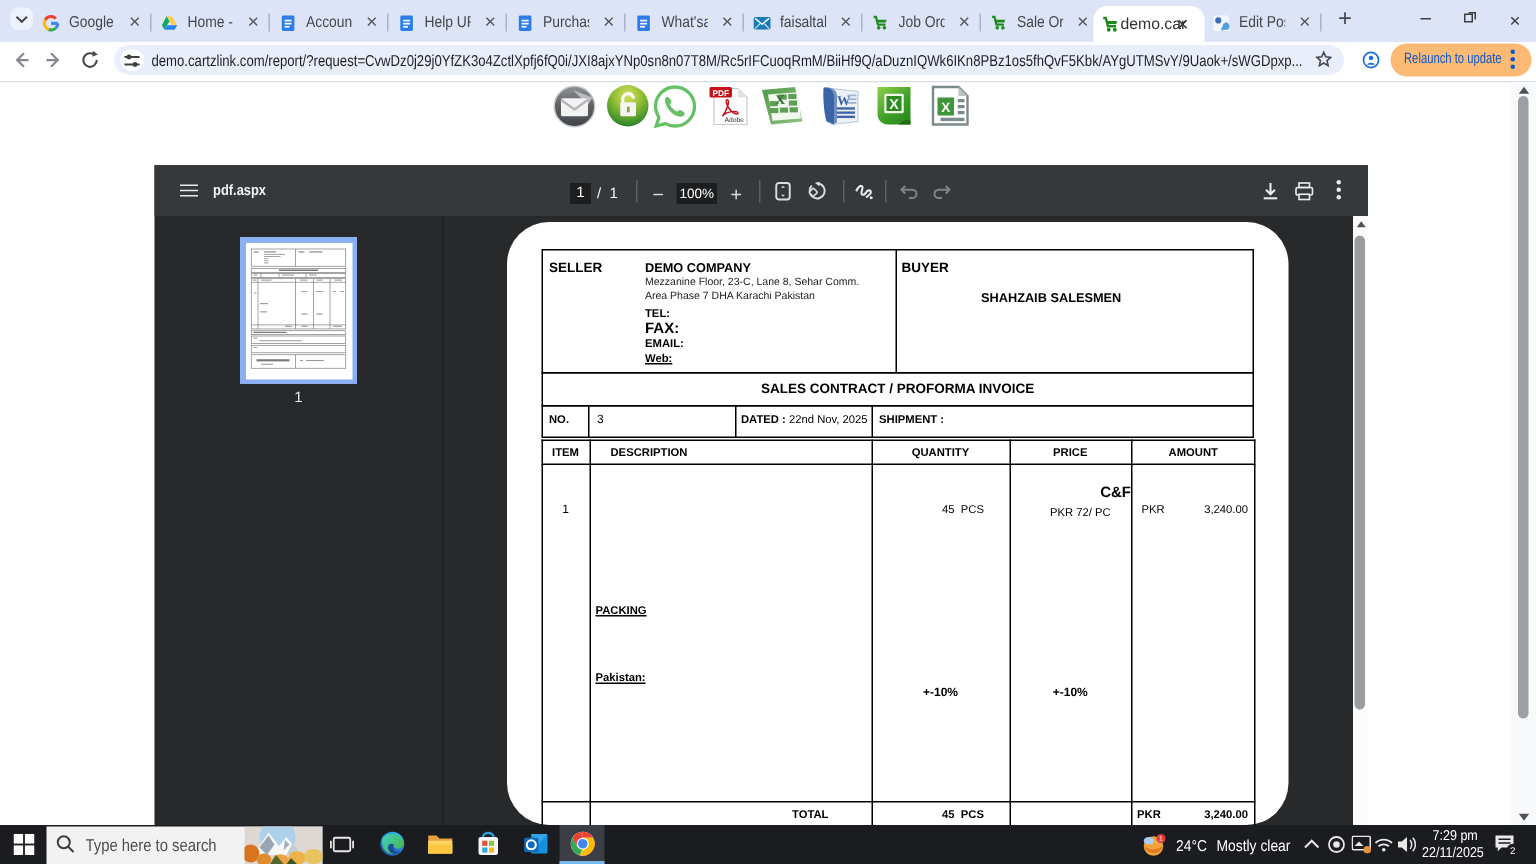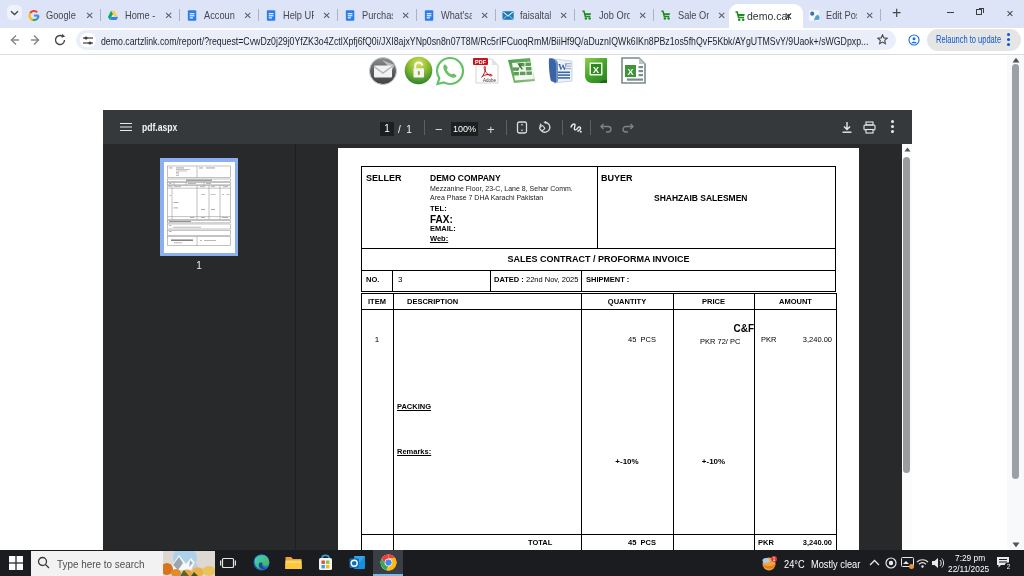--- a/index.html
+++ b/index.html
@@ -14,21 +14,21 @@
   .tab .x { color:#55585c; font-size:10px; margin-left:4px; }
   .tabsep { position:absolute; top:9px; width:1px; height:12px; background:#aab2c4; }
   #activetab { position:absolute; top:4px; height:24px; background:#fff; border-radius:9px 9px 0 0; display:flex; align-items:center; font-size:10.5px; color:#2f3133; }
 
   
   #toolbar { position:absolute; left:0; top:28px; width:1024px; height:26px; background:#fff; }
   #toolbar-border { position:absolute; left:0; top:54px; width:1024px; height:1px; background:#d8dce3; }
   #omnibox { position:absolute; left:76px; top:30px; width:820px; height:20px; border-radius:10px; background:#e9eefa; }
   #chip { position:absolute; left:80px; top:33px; width:16px; height:14px; border-radius:7px; background:#fff; }
   #urltext { position:absolute; left:101px; top:35px; font-size:10.5px; color:#1e2023; white-space:nowrap; transform:scaleX(0.834); transform-origin:0 0; }
-  #relaunch { position:absolute; left:927px; top:29px; width:94px; height:22px; border-radius:11px; background:#e5e5e5; color:#0b57d0; font-size:10px; line-height:22px; padding-left:9px; white-space:nowrap; }
+  #relaunch { position:absolute; left:927px; top:29px; width:94px; height:22px; border-radius:11px; background:#fdba74; color:#0b57d0; font-size:10px; line-height:22px; padding-left:9px; white-space:nowrap; }
   #relaunch span { display:inline-block; transform:scaleX(0.75); transform-origin:0 0; }
 
   
   #page { position:absolute; left:0; top:55px; width:1024px; height:495px; background:#fff; }
 
   
   #pdf { position:absolute; left:103px; top:110px; width:809px; height:440px; background:#28292b; }
   #pdftoolbar { position:absolute; left:0; top:0; width:809px; height:34px; background:#35393c; }
   .ptxt { color:#f1f3f4; font-size:10px; }
   .pdark { background:#1c1e1f; color:#fff; text-align:center; }
@@ -36,21 +36,21 @@
   #sidebar-div { position:absolute; left:192px; top:34px; width:1px; height:406px; background:#1d1e20; }
   #thumb { position:absolute; left:57px; top:48px; width:78px; height:98px; background:#8ab0f2; }
   #thumbpage { position:absolute; left:3.5px; top:3.5px; width:71px; height:91px; background:#fff; }
   #thumblabel { position:absolute; left:57px; top:150px; width:78px; text-align:center; color:#e8eaed; font-size:10px; }
 
   
   #pdfsb { position:absolute; left:799px; top:34px; width:10px; height:406px; background:#fcfcfc; }
   #pdfsb-thumb { position:absolute; left:1px; top:13px; width:7px; height:316px; background:#9a9da0; border-radius:4px; }
 
   
-  #doc { position:absolute; left:235px; top:38px; width:521px; height:402px; background:#fff; color:#000; }
+  #doc { position:absolute; left:235px; top:38px; width:521px; height:402px; background:#fff; color:#000;border-radius:28px; }
   .bb { border:1px solid #000; position:absolute; }
   .t { position:absolute; white-space:nowrap; }
   .b { font-weight:bold; }
 
   
   #bsb { position:absolute; left:1007px; top:55px; width:17px; height:495px; background:#f8f9fa; }
   #bsb-thumb { position:absolute; left:5px; top:9px; width:7px; height:415px; background:#9aa0a6; border-radius:4px; }
 
   
   #taskbar { position:absolute; left:0; top:550px; width:1024px; height:26px; background:#1b1c20; }
@@ -507,21 +507,21 @@
     <span class="t b" style="left:243px;top:149px;width:92px;text-align:center;font-size:7.5px;">QUANTITY</span>
     <span class="t b" style="left:335px;top:149px;width:81px;text-align:center;font-size:7.5px;">PRICE</span>
     <span class="t b" style="left:416px;top:149px;width:83px;text-align:center;font-size:7.5px;">AMOUNT</span>
     <span class="t b" style="left:335px;top:163px;width:81px;text-align:right;font-size:10px;margin-top:12px;">C&amp;F</span>
     <span class="t" style="left:23px;top:187px;width:32px;text-align:center;font-size:8px;">1</span>
     <span class="t" style="left:243px;top:187px;width:75px;text-align:right;font-size:7.5px;">45&nbsp; PCS</span>
     <span class="t" style="left:340px;top:189px;font-size:7.5px;padding-left:22px;">PKR 72/ PC</span>
     <span class="t" style="left:423px;top:187px;font-size:7.5px;">PKR</span>
     <span class="t" style="left:416px;top:187px;width:78px;text-align:right;font-size:7.5px;">3,240.00</span>
     <span class="t b" style="left:59px;top:254px;font-size:7.5px;text-decoration:underline;">PACKING</span>
-    <span class="t b" style="left:59px;top:299px;font-size:7.5px;text-decoration:underline;">Remarks:</span>
+    <span class="t b" style="left:59px;top:299px;font-size:7.5px;text-decoration:underline;">Pakistan:</span>
     <span class="t b" style="left:243px;top:309px;width:92px;text-align:center;font-size:8px;">+-10%</span>
     <span class="t b" style="left:335px;top:309px;width:81px;text-align:center;font-size:8px;">+-10%</span>
 
     <div class="abs" style="left:23px;top:386px;width:476px;height:1px;background:#000;"></div>
     <span class="t b" style="left:190px;top:390px;font-size:7.5px;text-align:right;">TOTAL</span>
     <span class="t b" style="left:243px;top:390px;width:75px;text-align:right;font-size:7.5px;">45&nbsp; PCS</span>
     <span class="t b" style="left:420px;top:390px;font-size:7.5px;">PKR</span>
     <span class="t b" style="left:416px;top:390px;width:78px;text-align:right;font-size:7.5px;">3,240.00</span>
   </div>
   <div id="pdfsb">

